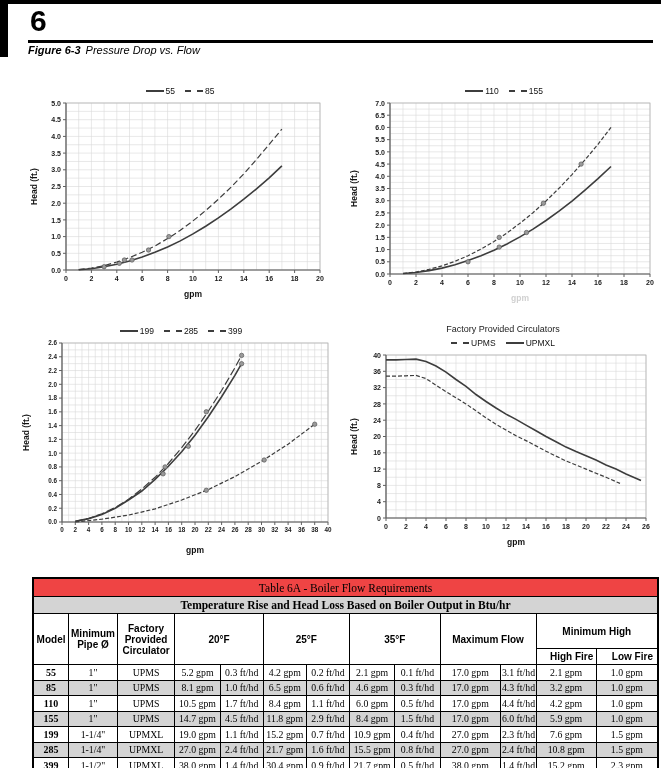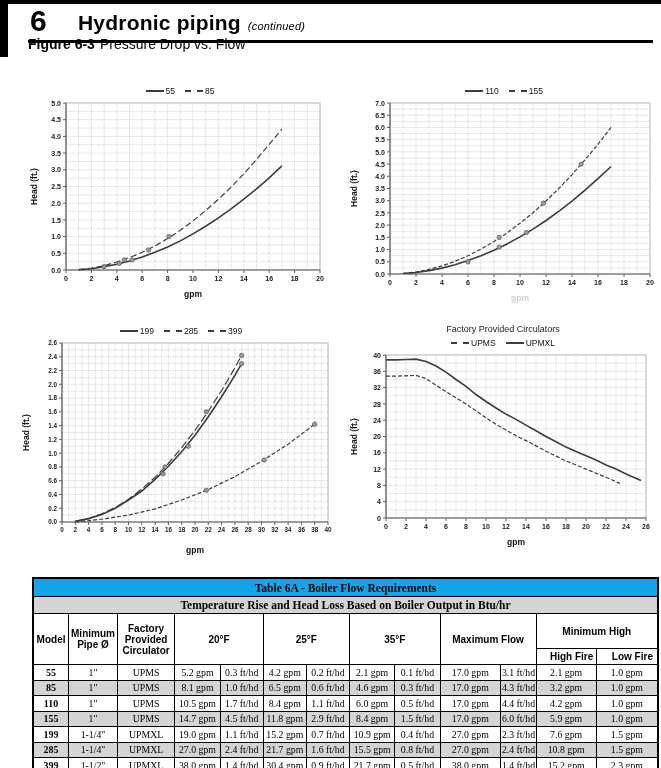--- a/index.html
+++ b/index.html
@@ -4,52 +4,51 @@
 <style>
   html,body{margin:0;padding:0;background:#fff;}
   .page{position:relative;width:661px;height:768px;background:#ffffff;overflow:hidden;
         font-family:"Liberation Sans",sans-serif;color:#000;}
   .top-bar{position:absolute;left:0;top:0;width:661px;height:4px;background:#000;}
   .left-bar{position:absolute;left:0;top:0;width:8px;height:57px;background:#000;}
   .sec-num{position:absolute;left:30px;top:6px;font-weight:bold;font-size:30px;line-height:1;}
   .sec-title{position:absolute;left:78px;top:12px;font-weight:bold;font-size:21px;line-height:1;letter-spacing:0.2px;}
   .continued{font-weight:normal;font-style:italic;font-size:11px;margin-left:7px;}
   .rule{position:absolute;left:28px;top:40px;width:625px;height:3px;background:#000;}
-  .fig-caption{position:absolute;left:28px;top:36px;font-size:14px;}
+  .fig-caption{position:absolute;left:28px;top:44px;font-style:italic;font-size:11px;}
   .fig-label{font-weight:bold;margin-right:5px;}
   .chart{position:absolute;}
   .chart-title{text-align:center;font-size:9px;color:#222;height:13px;line-height:13px;}
   .chart-legend{text-align:center;height:14px;line-height:12px;font-size:8.5px;color:#111;}
   .leg-item{display:inline-flex;align-items:center;margin:0 5px;vertical-align:middle;}
   .leg-line{display:inline-block;width:18px;height:0;margin-right:2px;border-top:2px solid #3d3d3d;}
   .leg-line.dashed{border-top-style:dashed;}
   svg{display:block;}
   .tblwrap{position:absolute;left:32px;top:577px;}
   table.boiler{border-collapse:collapse;width:627px;table-layout:fixed;border:2px solid #000;
                font-family:"Liberation Serif",serif;}
   table.boiler th,table.boiler td{border:1px solid #000;text-align:center;vertical-align:middle;
                padding:0 1px;overflow:hidden;}
-  th.t-title{background:#0ea5e9;font-weight:bold;font-size:11.5px;height:17px;font-family:"Liberation Serif",serif;}
+  th.t-title{background:#ef4444;font-weight:normal;font-size:11.5px;height:17px;font-family:"Liberation Serif",serif;}
   th.t-sub{background:#d4d4d4;font-weight:bold;font-size:11.5px;height:16px;font-family:"Liberation Serif",serif;}
   th.col{font-family:"Liberation Sans",sans-serif;font-weight:bold;font-size:10px;line-height:1.1;
          background:#fff;white-space:normal;}
   tr.hrow1 th{height:34px;}
   tr.hrow2 th{height:15px;padding-left:12px;}
   tbody td{font-size:9.8px;height:14.5px;white-space:nowrap;}
   tbody td.model{font-weight:bold;font-size:10px;}
   tr.shade td{background:#d4d4d4;}
 </style>
 </head>
 <body>
 
 <div class="page">
   <div class="top-bar"></div>
   <div class="left-bar"></div>
   <div class="sec-num">6</div>
-  <div class="sec-title"><span>Hydronic piping</span><span class="continued">(continued)</span></div>
   <div class="rule"></div>
   <div class="fig-caption"><span class="fig-label">Figure 6-3</span><span>Pressure Drop vs. Flow</span></div>
 
   <div class="chart" id="chart0" style="left: 28px; top: 84px; width: 304px;">
       <div class="chart-legend"><span class="leg-item">
           <span class="leg-line"></span>
           <span>55</span>
         </span><span class="leg-item">
           <span class="leg-line dashed"></span>
           <span>85</span>

